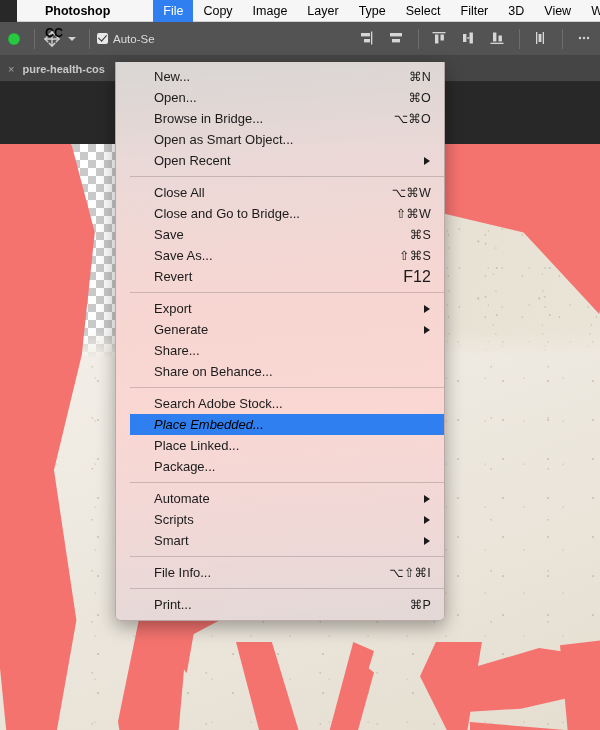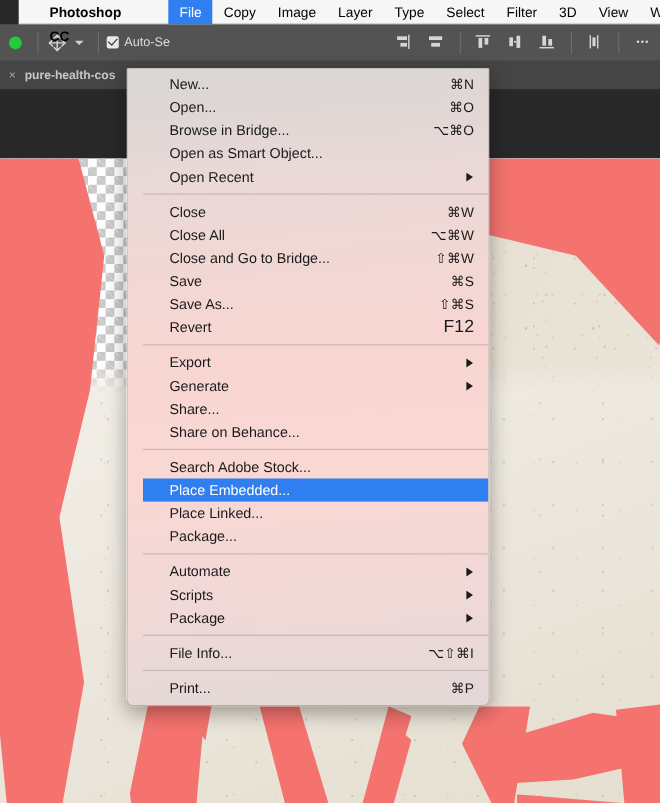--- a/index.html
+++ b/index.html
@@ -219,21 +219,21 @@
       rgba(250,214,210,.93) 62%,
       rgba(240,216,214,.94) 82%,
       rgba(226,216,214,.96) 100%);
     z-index:-1;
   }
   .mi {
     display:flex; align-items:center; justify-content:space-between;
     height:21px; padding:0 13px 0 24px; white-space:nowrap;
     position:relative;
   }
-  .mi.sel { background:#2f7ff0; color:#ffffff; }
+  .mi.sel { background:#2f7ff0; color:#000000;font-style:italic; }
   .mi .key { font-size:12.5px; letter-spacing:.2px; margin-left:18px; }
   .mi .key.fn { font-size:16px; letter-spacing:.1px; }
   .mi .arrow {
     width:0; height:0; border-top:4.5px solid transparent;
     border-bottom:4.5px solid transparent; border-left:6px solid #1b1b1b;
     margin-right:1px;
   }
   .msep {
     height:1px; background:rgba(120,110,110,.34);
     margin:5px 0 5px 0;
@@ -387,24 +387,20 @@
     <div class="mi">
       <span>Open as Smart Object...</span>
       <span></span>
     </div>
     <div class="mi">
       <span>Open Recent</span>
       <span class="arrow"></span>
     </div>
     <div class="msep"></div>
     <div class="mi">
-      <span>Close</span>
-      <span class="key">⌘W</span>
-    </div>
-    <div class="mi">
       <span>Close All</span>
       <span class="key">⌥⌘W</span>
     </div>
     <div class="mi">
       <span>Close and Go to Bridge...</span>
       <span class="key">⇧⌘W</span>
     </div>
     <div class="mi">
       <span>Save</span>
       <span class="key">⌘S</span>
@@ -454,21 +450,21 @@
     <div class="msep"></div>
     <div class="mi">
       <span>Automate</span>
       <span class="arrow"></span>
     </div>
     <div class="mi">
       <span>Scripts</span>
       <span class="arrow"></span>
     </div>
     <div class="mi">
-      <span>Package</span>
+      <span>Smart</span>
       <span class="arrow"></span>
     </div>
     <div class="msep"></div>
     <div class="mi">
       <span>File Info...</span>
       <span class="key">⌥⇧⌘I</span>
     </div>
     <div class="msep"></div>
     <div class="mi">
       <span>Print...</span>

